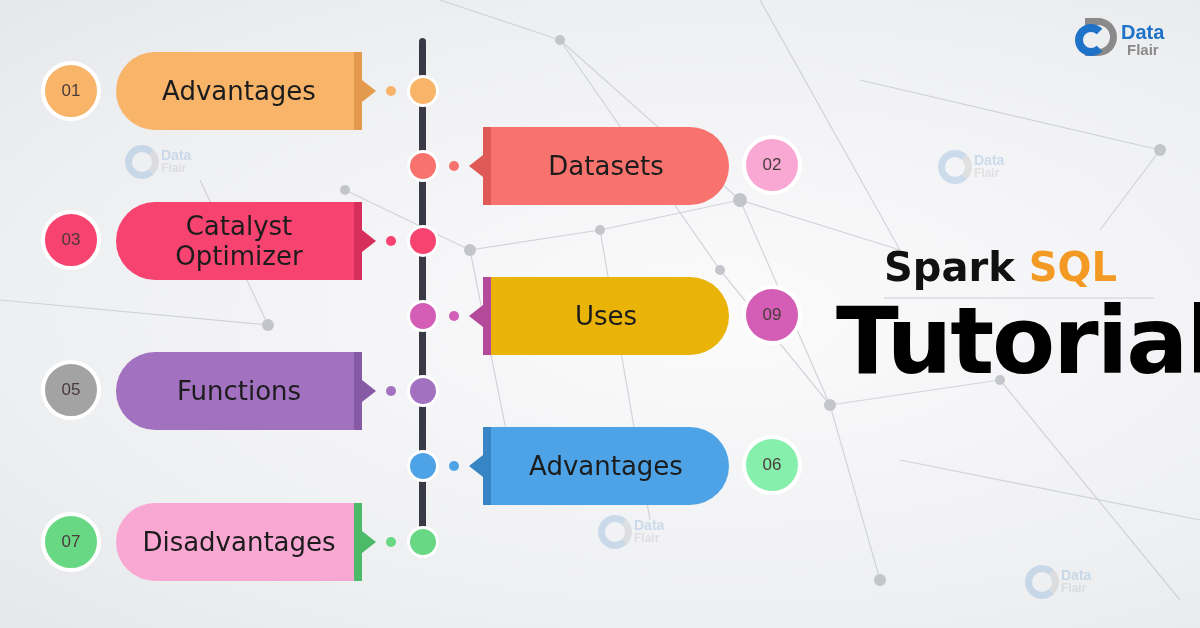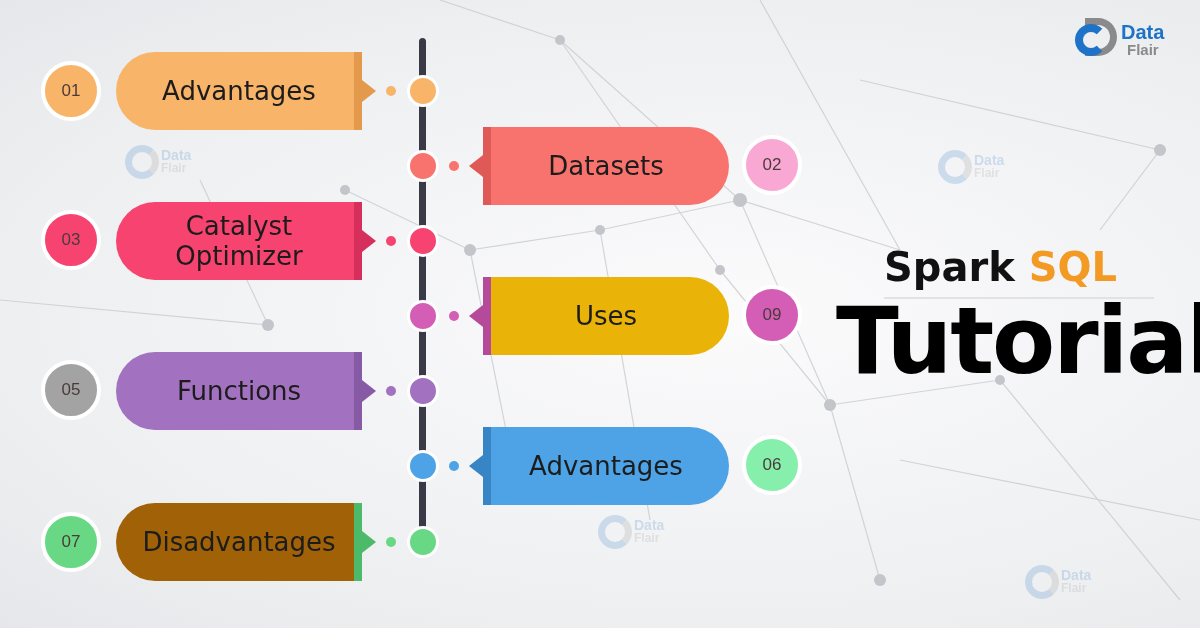--- a/index.html
+++ b/index.html
@@ -168,21 +168,21 @@
 <div class="node" style="left:407px;top:450px;background:#4da3e6;"></div>
 <div class="dot" style="left:449px;top:461px;background:#4da3e6;"></div>
 <div class="arrow-l" style="left:469px;top:455px;border-right:14px solid #3785c4;"></div>
 <div class="pill right" style="left:483px;top:427px;width:246px;background:#4da3e6;">
     <div class="fold" style="background:#3785c4;"></div>
     <span>Advantages</span>
   </div>
 <div class="num" style="left:742px;top:435px;background:#86efac;">06</div>
 
 <div class="num" style="left:41px;top:512px;background:#68d884;text-align:center;">07</div>
-<div class="pill left" style="left:116px;top:503px;width:246px;background:#a16207;align-items:center;">
+<div class="pill left" style="left:116px;top:503px;width:246px;background:#f9a8d4;align-items:center;">
     <div class="fold" style="background:#4dba6a;"></div>
     <span>Disadvantages</span>
   </div>
 <div class="arrow-r" style="left:362px;top:531px;border-left:14px solid #4dba6a;"></div>
 <div class="dot" style="left:386px;top:537px;background:#68d884;"></div>
 <div class="node" style="left:407px;top:526px;background:#68d884;"></div>
 
 <div class="title1"><span>Spark</span> <span class="acc">SQL</span></div>
 <div class="title-rule"></div>
 <div class="title2">Tutorial</div>

